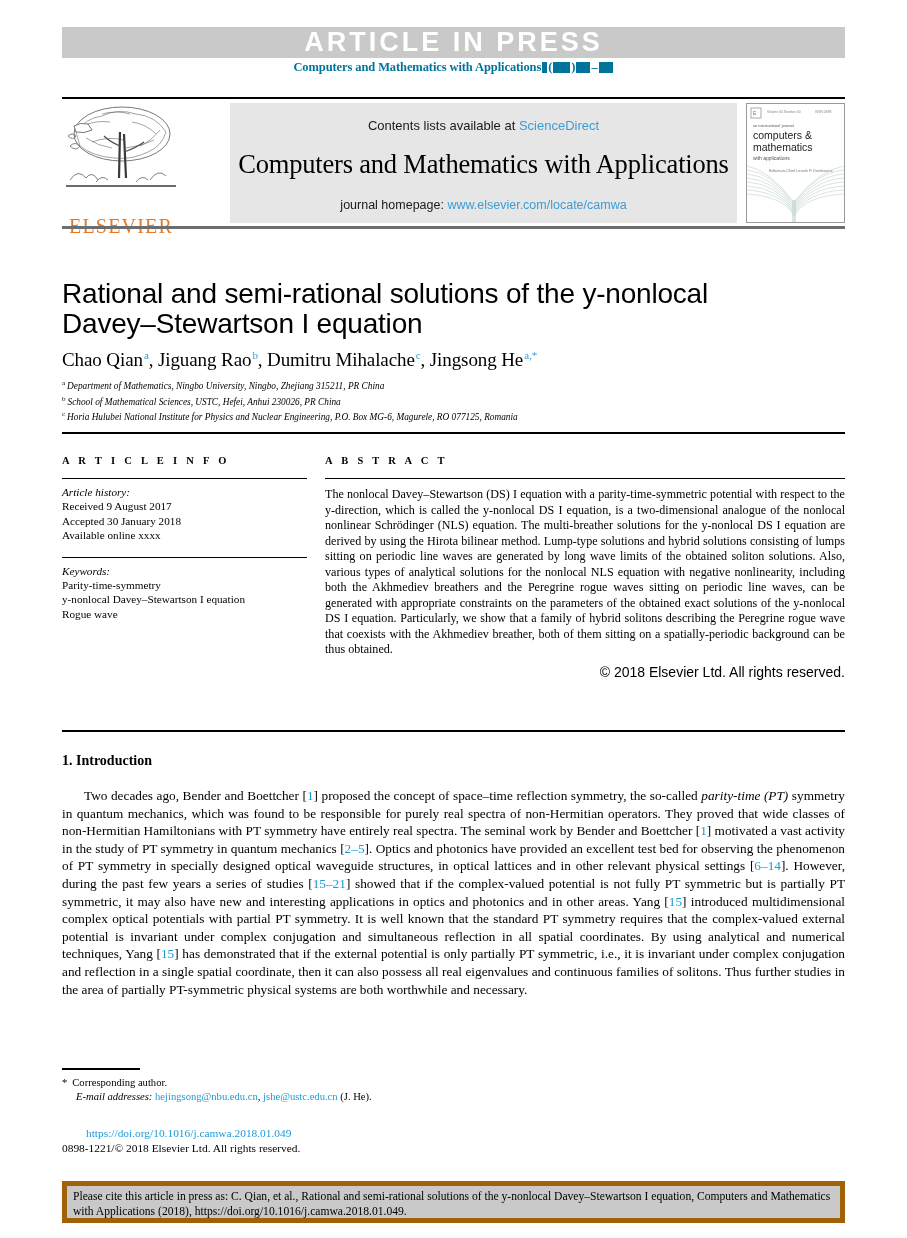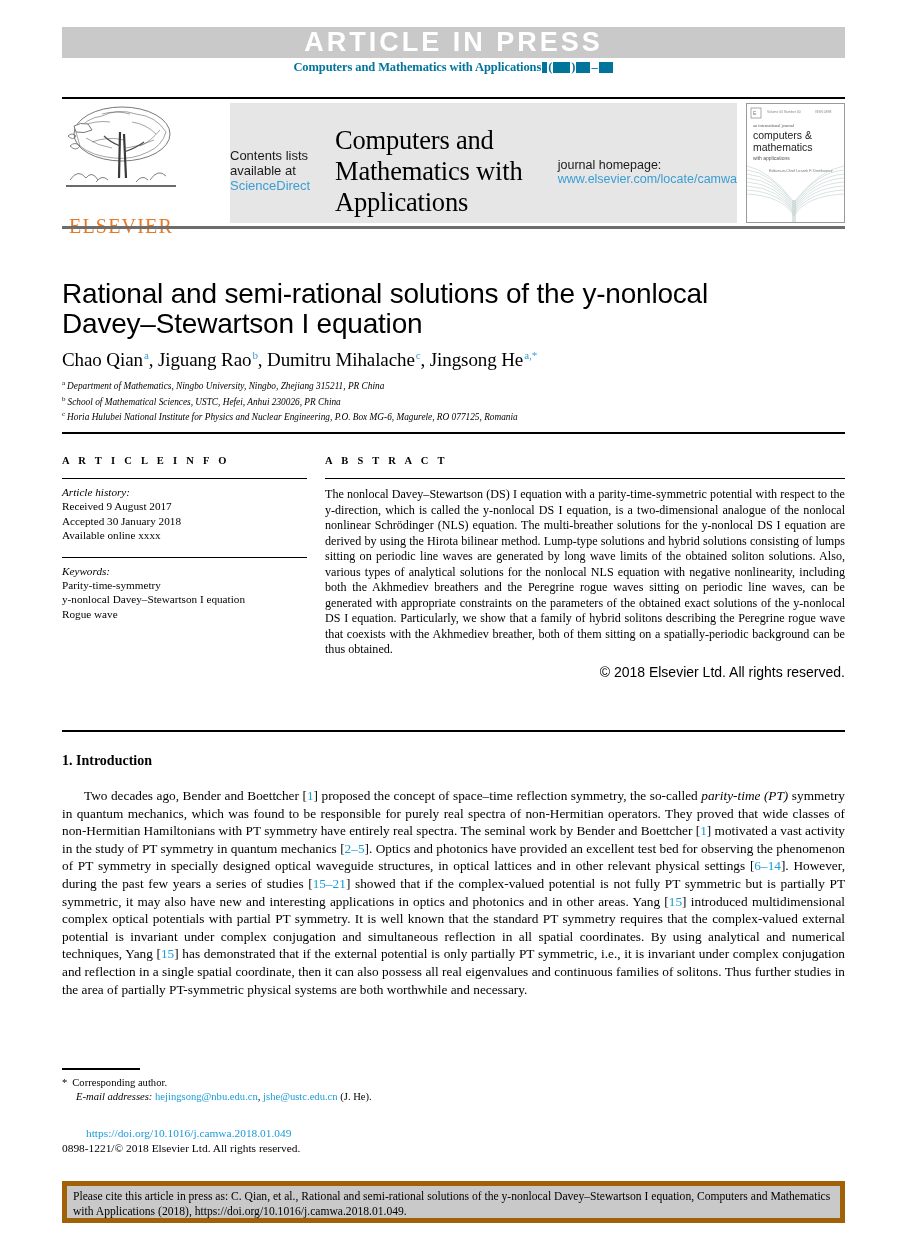--- a/index.html
+++ b/index.html
@@ -112,21 +112,21 @@
     margin-top: 18px;
   }
   .center-panel {
     position: absolute;
     left: 168px;
     top: 6px;
     width: 507px;
     height: 120px;
     background: #e6e6e6;
     display: flex;
-    flex-direction: row;
+    flex-direction: column;
     align-items: center;
     justify-content: flex-start;
   }
   .contents-line {
     font-family: "Liberation Sans", sans-serif;
     font-size: 13px;
     color: #1a1a1a;
     margin-top: 15px;
   }
   .contents-line a, .sd-link {

